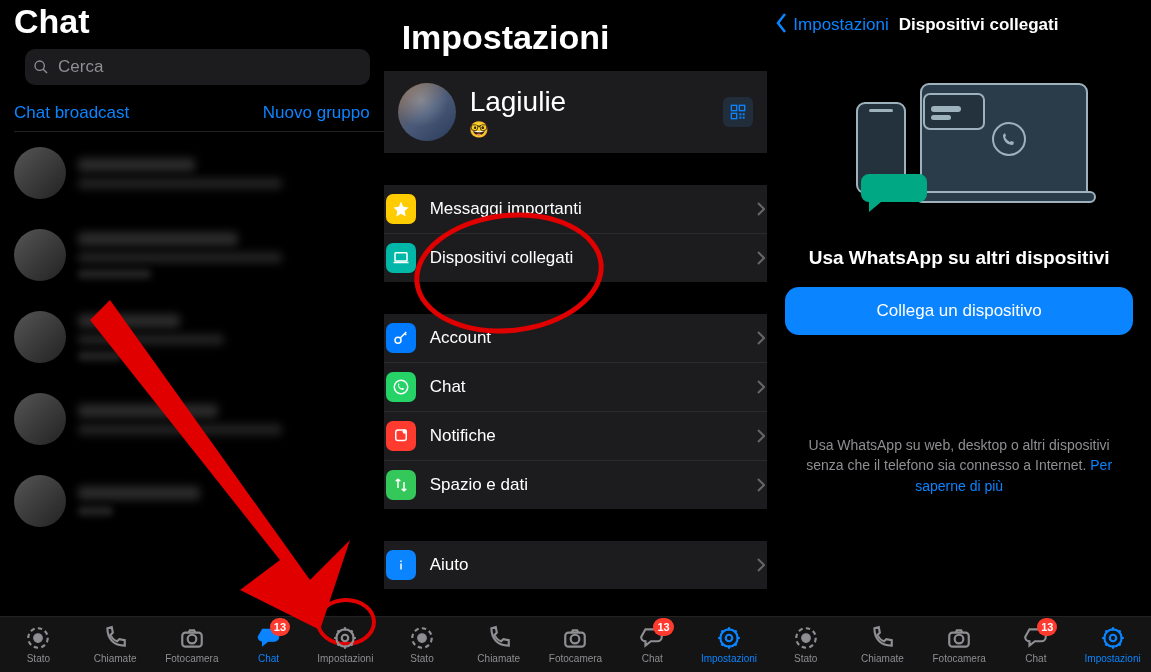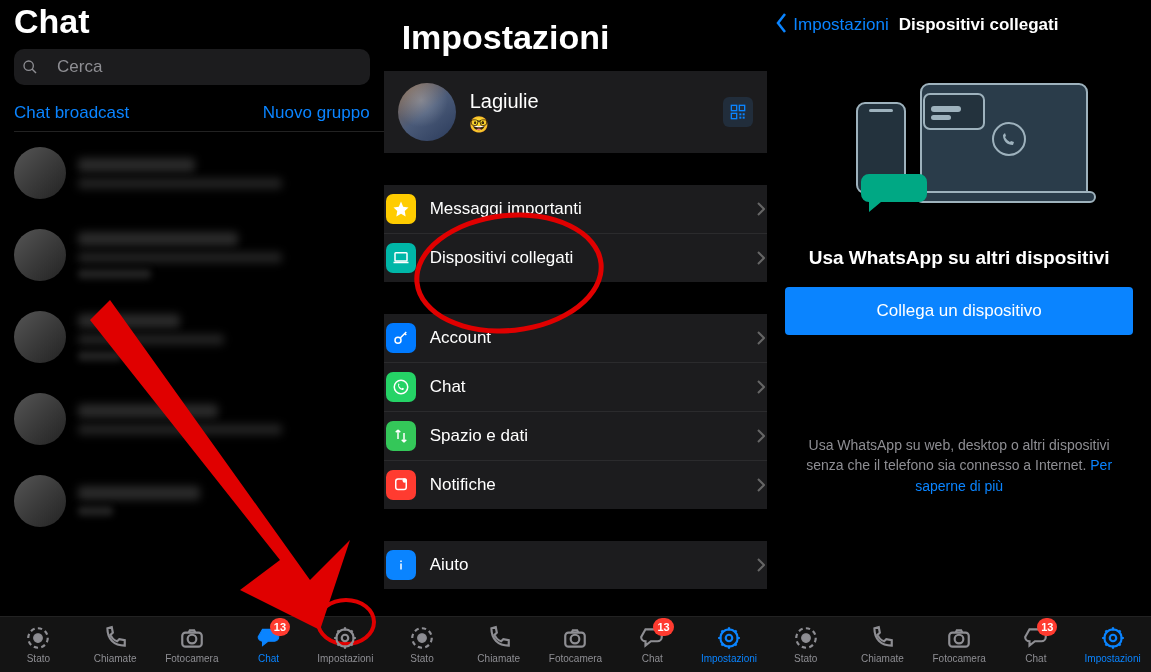--- a/index.html
+++ b/index.html
@@ -5,21 +5,21 @@
   * { box-sizing: border-box; margin: 0; padding: 0; }
   html, body { background:#000; font-family: -apple-system, Helvetica, Arial, sans-serif; color:#fff; }
   .stage { width:1151px; height:672px; position:relative; display:flex; background:#000; }
   .phone { position:relative; width:383.66px; height:672px; background:#000; display:flex; flex-direction:column; }
 
   
   .s1-header { display:flex; justify-content:space-between; padding:10px 14px 6px 14px; }
   .s1-edit { color:#0a84ff; font-size:17px; }
   .compose-icon svg { width:22px; height:22px; display:block; }
   .s1-title { font-size:34px; font-weight:700; padding:2px 14px 8px 14px; }
-  .s1-search { margin:0 14px 10px 14px; background:#1c1c1e; border-radius:10px; height:36px; display:flex; align-items:center; padding:0 8px; color:#8e8e93; gap:19px; }
+  .s1-search { margin:0 14px 10px 25px; background:#1c1c1e; border-radius:10px; height:36px; display:flex; align-items:center; padding:0 8px; color:#8e8e93; gap:9px; }
   .s1-search svg { width:16px; height:16px; fill:#8e8e93; }
   .s1-search span { font-size:17px; }
   .s1-links { display:flex; justify-content:space-between; padding:8px 14px 8px 14px; }
   .s1-links span { color:#0a84ff; font-size:17px; }
   .hr { height:1px; background:#222; margin-left:14px; }
   .s1-list { flex:1; overflow:hidden; position:relative; }
   .chat-row { display:flex; align-items:center; padding:8px 14px; gap:12px; height:82px; }
   .chat-avatar { width:52px; height:52px; border-radius:50%; background:linear-gradient(135deg,#555,#222); flex-shrink:0; }
   .chat-lines { flex:1; display:flex; flex-direction:column; gap:6px; }
   .bar { height:14px; border-radius:4px; background:#2a2a2a; filter:blur(4px); }
@@ -35,21 +35,21 @@
   .tab.active .tlabel { color:#0a84ff; }
   .tab.active svg { fill:#0a84ff; stroke:#0a84ff; }
   .tab svg { fill:#8e8e93; stroke:#8e8e93; }
   .badge { position:absolute; top:1px; right:22%; min-width:18px; height:18px; background:#ff3b30; border-radius:9px; font-size:11px; font-weight:600; display:flex; align-items:center; justify-content:center; padding:0 4px; }
 
   
   .s2-title { font-size:34px; font-weight:700; padding:18px 14px 14px 18px; }
   .profile-row { background:#1c1c1e; display:flex; align-items:center; padding:12px 14px; gap:14px; }
   .profile-avatar { width:58px; height:58px; border-radius:50%; background:linear-gradient(140deg,#8a6a4f,#4a5a78,#2a3a5a); position:relative; overflow:hidden; }
   .profile-avatar::after{content:"";position:absolute;inset:0;background:radial-gradient(circle at 40% 30%, rgba(255,255,255,.25), transparent 50%);}
-  .profile-name { font-size:20px; }
+  .profile-name { font-size:28px; }
   .emoji { font-size:16px; margin-top:2px; }
   .qr-box { width:30px; height:30px; border-radius:6px; background:#212d3b; display:flex; align-items:center; justify-content:center; }
   .qr-box svg { width:16px; height:16px; }
 
   .group { margin-top:32px; }
   .group2 { margin-top:32px; }
   .group3 { margin-top:32px; }
   .cell { background:#1c1c1e; display:flex; align-items:center; padding:9px 2px; gap:14px; border-bottom:1px solid #2b2b2d; }
   .cell:last-child { border-bottom:none; }
   .cell-icon { width:30px; height:30px; border-radius:7px; display:flex; align-items:center; justify-content:center; flex-shrink:0; }
@@ -69,21 +69,21 @@
   .red-circle-small { position:absolute; width:60px; height:48px; border:4px solid #e00000; border-radius:50%; pointer-events:none; }
 
   
   .s3-header { display:flex; align-items:center; padding:12px 10px 8px 6px; gap:2px; }
   .back-chevron svg { width:16px; height:22px; }
   .s3-back { color:#0a84ff; font-size:17px; margin-left:2px; }
   .s3-title { color:#fff; font-size:17px; font-weight:600; margin-left:8px; flex:1; }
   .illus { height:175px; margin:10px 20px 0 20px; display:flex; align-items:center; justify-content:center; }
   .illus svg { width:300px; height:170px; }
   .s3-head { text-align:center; font-size:19px; font-weight:600; margin-top:16px; padding:0 18px; }
-  .link-btn { margin:18px 18px 0 18px; background:#0a84ff; border-radius:4px; height:48px; display:flex; align-items:center; justify-content:center; font-size:17px; font-weight:500; }
+  .link-btn { margin:18px 18px 0 18px; background:#0a84ff; border-radius:14px; height:48px; display:flex; align-items:center; justify-content:center; font-size:17px; font-weight:500; }
   .s3-desc { text-align:center; color:#8e8e93; font-size:14px; line-height:1.45; margin-top:100px; padding:0 24px; }
   .s3-desc .learn { color:#0a84ff; }
 
   
   .arrow-overlay { position:absolute; left:90px; top:300px; width:260px; height:330px; pointer-events:none; }
   .arrow-overlay svg { width:100%; height:100%; }
 
   .s2-scroll { flex:1; overflow:hidden; position:relative; }
   .s3-body { flex:1; display:flex; flex-direction:column; }
 
@@ -263,38 +263,38 @@
                 <circle cx="12" cy="12" r="9" fill="none" stroke="#fff" stroke-width="2"></circle>
                 <path d="M8 9c0 4 3 7 7 7l1-2-2-1-1 1c-2-1-3-2-4-4l1-1-1-2z" fill="#fff"></path>
               </svg>
             </div>
           <div class="cell-label">Chat</div>
           <svg class="chevron" viewBox="0 0 8 14">
               <path d="M1 1l6 6-6 6" fill="none" stroke="#666" stroke-width="2"></path>
             </svg>
         </div>
         <div class="cell">
-          <div class="cell-icon bg-green2">
-              <svg viewBox="0 0 24 24">
-                <path d="M8 4v12M8 4l-3 3M8 4l3 3M16 20V8M16 20l-3-3M16 20l3-3" fill="none" stroke="#fff" stroke-width="2"></path>
-              </svg>
-            </div>
-          <div class="cell-label">Spazio e dati</div>
-          <svg class="chevron" viewBox="0 0 8 14">
-              <path d="M1 1l6 6-6 6" fill="none" stroke="#666" stroke-width="2"></path>
-            </svg>
-        </div>
-        <div class="cell">
           <div class="cell-icon bg-red">
               <svg viewBox="0 0 24 24">
                 <rect x="5" y="4" width="14" height="14" rx="3" fill="none" stroke="#fff" stroke-width="2"></rect>
                 <circle cx="17" cy="6" r="3" fill="#fff"></circle>
               </svg>
             </div>
           <div class="cell-label">Notifiche</div>
+          <svg class="chevron" viewBox="0 0 8 14">
+              <path d="M1 1l6 6-6 6" fill="none" stroke="#666" stroke-width="2"></path>
+            </svg>
+        </div>
+        <div class="cell">
+          <div class="cell-icon bg-green2">
+              <svg viewBox="0 0 24 24">
+                <path d="M8 4v12M8 4l-3 3M8 4l3 3M16 20V8M16 20l-3-3M16 20l3-3" fill="none" stroke="#fff" stroke-width="2"></path>
+              </svg>
+            </div>
+          <div class="cell-label">Spazio e dati</div>
           <svg class="chevron" viewBox="0 0 8 14">
               <path d="M1 1l6 6-6 6" fill="none" stroke="#666" stroke-width="2"></path>
             </svg>
         </div>
       </div>
 
       <div class="group3">
         <div class="cell">
           <div class="cell-icon bg-blue2">
               <svg viewBox="0 0 24 24">

